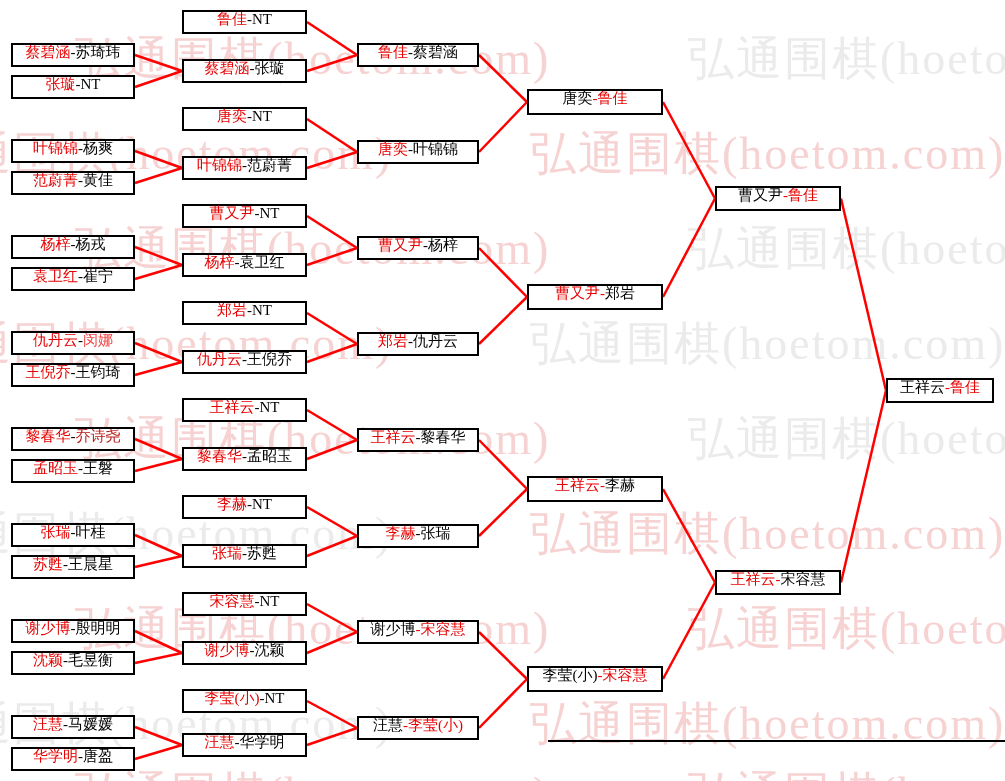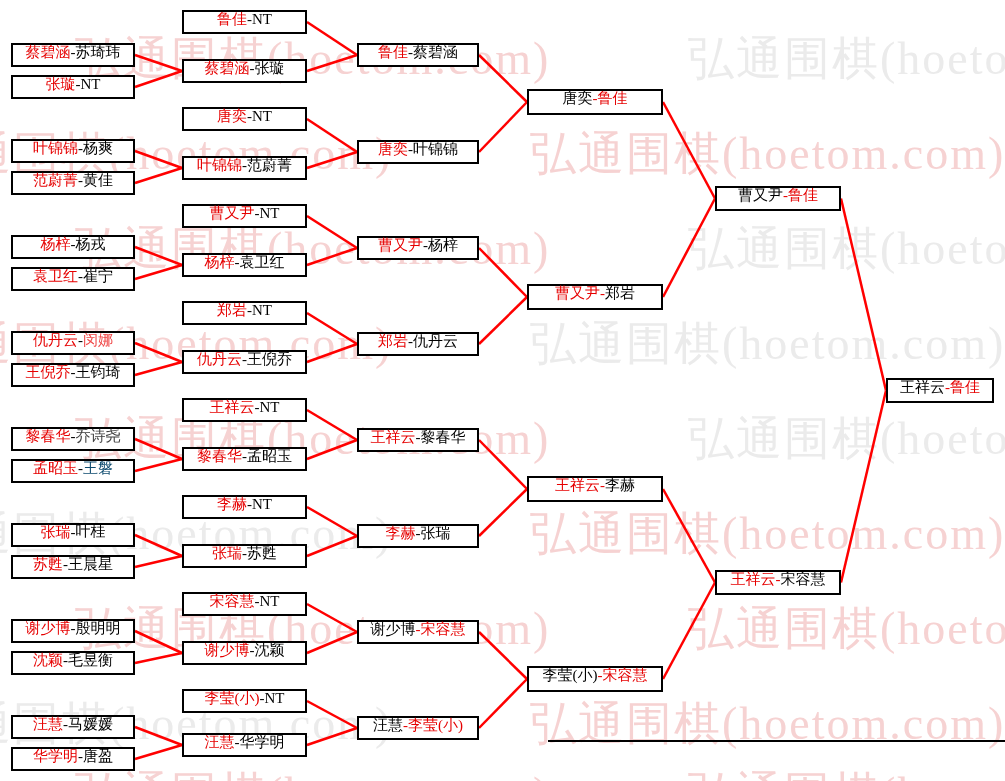--- a/index.html
+++ b/index.html
@@ -129,31 +129,31 @@
         <span style="color: #ef4444;">闵娜</span>
       </div>
       <div class="match" style="left: 11px; top: 363px; width: 124px; height: 24px; border-color: rgb(0, 0, 0); background: rgb(255, 255, 255);">
         <span style="color: rgb(230, 0, 0);">王倪乔</span>
         <span style="color: rgb(0, 0, 0);">-</span>
         <span style="color: rgb(0, 0, 0);">王钧琦</span>
       </div>
       <div class="match" style="left: 11px; top: 427px; width: 124px; height: 24px; border-color: rgb(0, 0, 0); background: rgb(255, 255, 255);">
         <span style="color: rgb(230, 0, 0);">黎春华</span>
         <span style="color: rgb(0, 0, 0);">-</span>
-        <span style="color: #404040;">乔诗尧</span>
+        <span style="color: #b91c1c;">乔诗尧</span>
       </div>
       <div class="match" style="left: 11px; top: 459px; width: 124px; height: 24px; border-color: rgb(0, 0, 0); background: rgb(255, 255, 255);">
         <span style="color: rgb(230, 0, 0);">孟昭玉</span>
         <span style="color: rgb(0, 0, 0);">-</span>
-        <span style="color: #0c4a6e;">王磐</span>
+        <span style="color: #000000;">王磐</span>
       </div>
       <div class="match" style="left: 11px; top: 523px; width: 124px; height: 24px; border-color: rgb(0, 0, 0); background: rgb(255, 255, 255);">
         <span style="color: rgb(230, 0, 0);">张瑞</span>
         <span style="color: rgb(0, 0, 0);">-</span>
-        <span style="color: rgb(0, 0, 0); font-family: Liberation Mono, monospace;">叶桂</span>
+        <span style="color: rgb(0, 0, 0);">叶桂</span>
       </div>
       <div class="match" style="left: 11px; top: 555px; width: 124px; height: 24px; border-color: rgb(0, 0, 0); background: rgb(255, 255, 255);">
         <span style="color: rgb(230, 0, 0);">苏甦</span>
         <span style="color: rgb(0, 0, 0);">-</span>
         <span style="color: rgb(0, 0, 0);">王晨星</span>
       </div>
       <div class="match" style="left: 11px; top: 619px; width: 124px; height: 24px; border-color: rgb(0, 0, 0); background: rgb(255, 255, 255);">
         <span style="color: rgb(230, 0, 0);">谢少博</span>
         <span style="color: rgb(0, 0, 0);">-</span>
         <span style="color: rgb(0, 0, 0);">殷明明</span>

